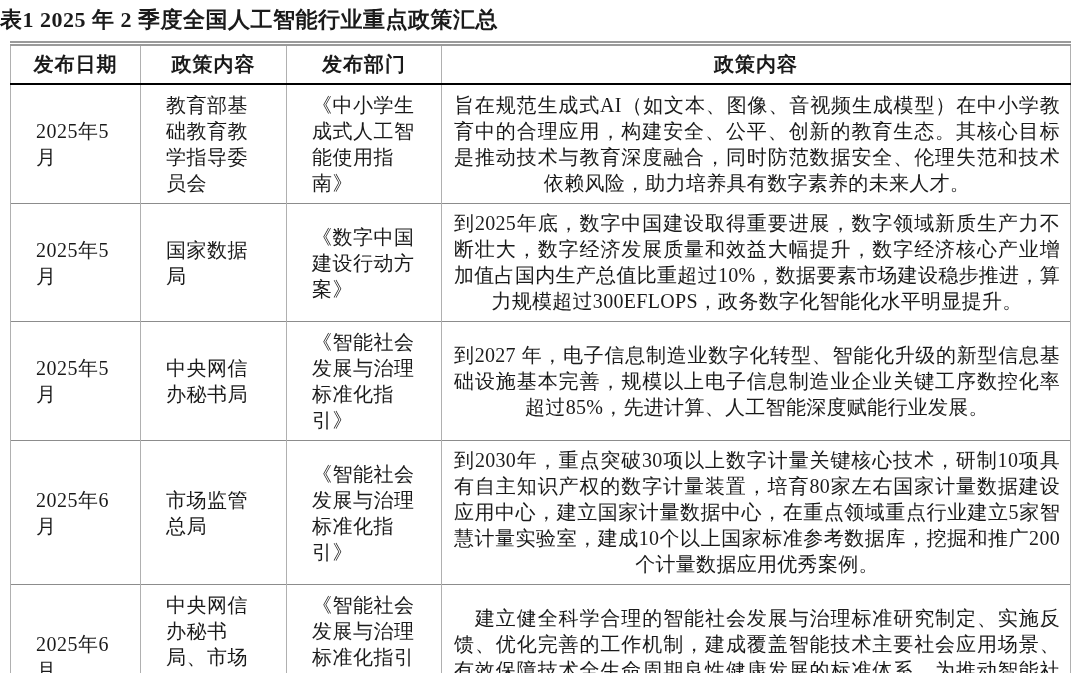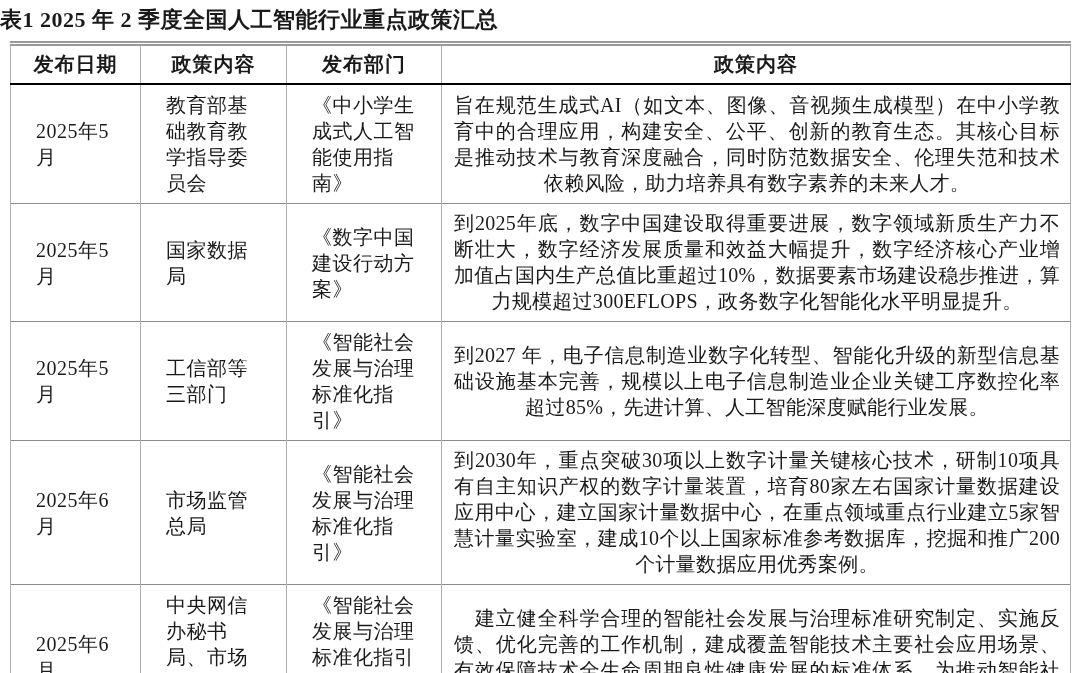--- a/index.html
+++ b/index.html
@@ -96,21 +96,21 @@
         <td class="c-content">旨在规范生成式AI（如文本、图像、音视频生成模型）在中小学教育中的合理应用，构建安全、公平、创新的教育生态。其核心目标是推动技术与教育深度融合，同时防范数据安全、伦理失范和技术依赖风险，助力培养具有数字素养的未来人才。</td>
       </tr>
       <tr>
         <td class="c-date">2025年5月</td>
         <td class="c-name">国家数据局</td>
         <td class="c-dept">《数字中国建设行动方案》</td>
         <td class="c-content">到2025年底，数字中国建设取得重要进展，数字领域新质生产力不断壮大，数字经济发展质量和效益大幅提升，数字经济核心产业增加值占国内生产总值比重超过10%，数据要素市场建设稳步推进，算力规模超过300EFLOPS，政务数字化智能化水平明显提升。</td>
       </tr>
       <tr>
         <td class="c-date">2025年5月</td>
-        <td class="c-name">工信部等三部门</td>
+        <td class="c-name">中央网信办秘书局</td>
         <td class="c-dept">《智能社会发展与治理标准化指引》</td>
         <td class="c-content">到2027 年，电子信息制造业数字化转型、智能化升级的新型信息基础设施基本完善，规模以上电子信息制造业企业关键工序数控化率超过85%，先进计算、人工智能深度赋能行业发展。</td>
       </tr>
       <tr>
         <td class="c-date">2025年6月</td>
         <td class="c-name">市场监管总局</td>
         <td class="c-dept">《智能社会发展与治理标准化指引》</td>
         <td class="c-content">到2030年，重点突破30项以上数字计量关键核心技术，研制10项具有自主知识产权的数字计量装置，培育80家左右国家计量数据建设应用中心，建立国家计量数据中心，在重点领域重点行业建立5家智慧计量实验室，建成10个以上国家标准参考数据库，挖掘和推广200个计量数据应用优秀案例。</td>
       </tr>
       <tr>

